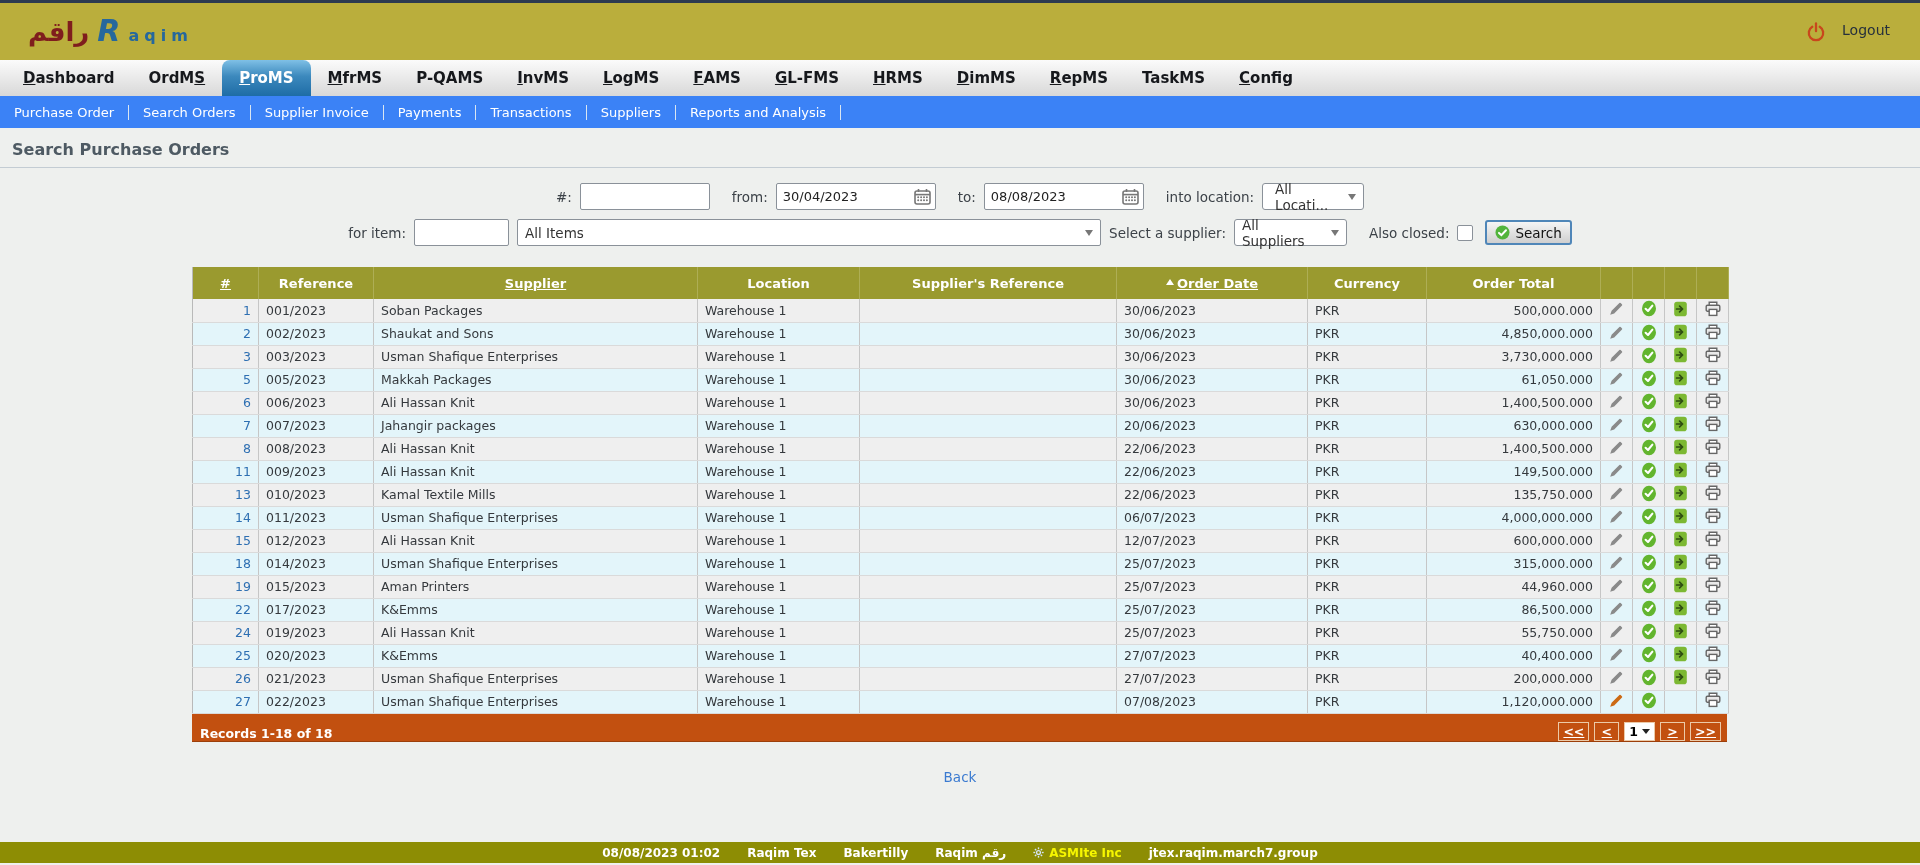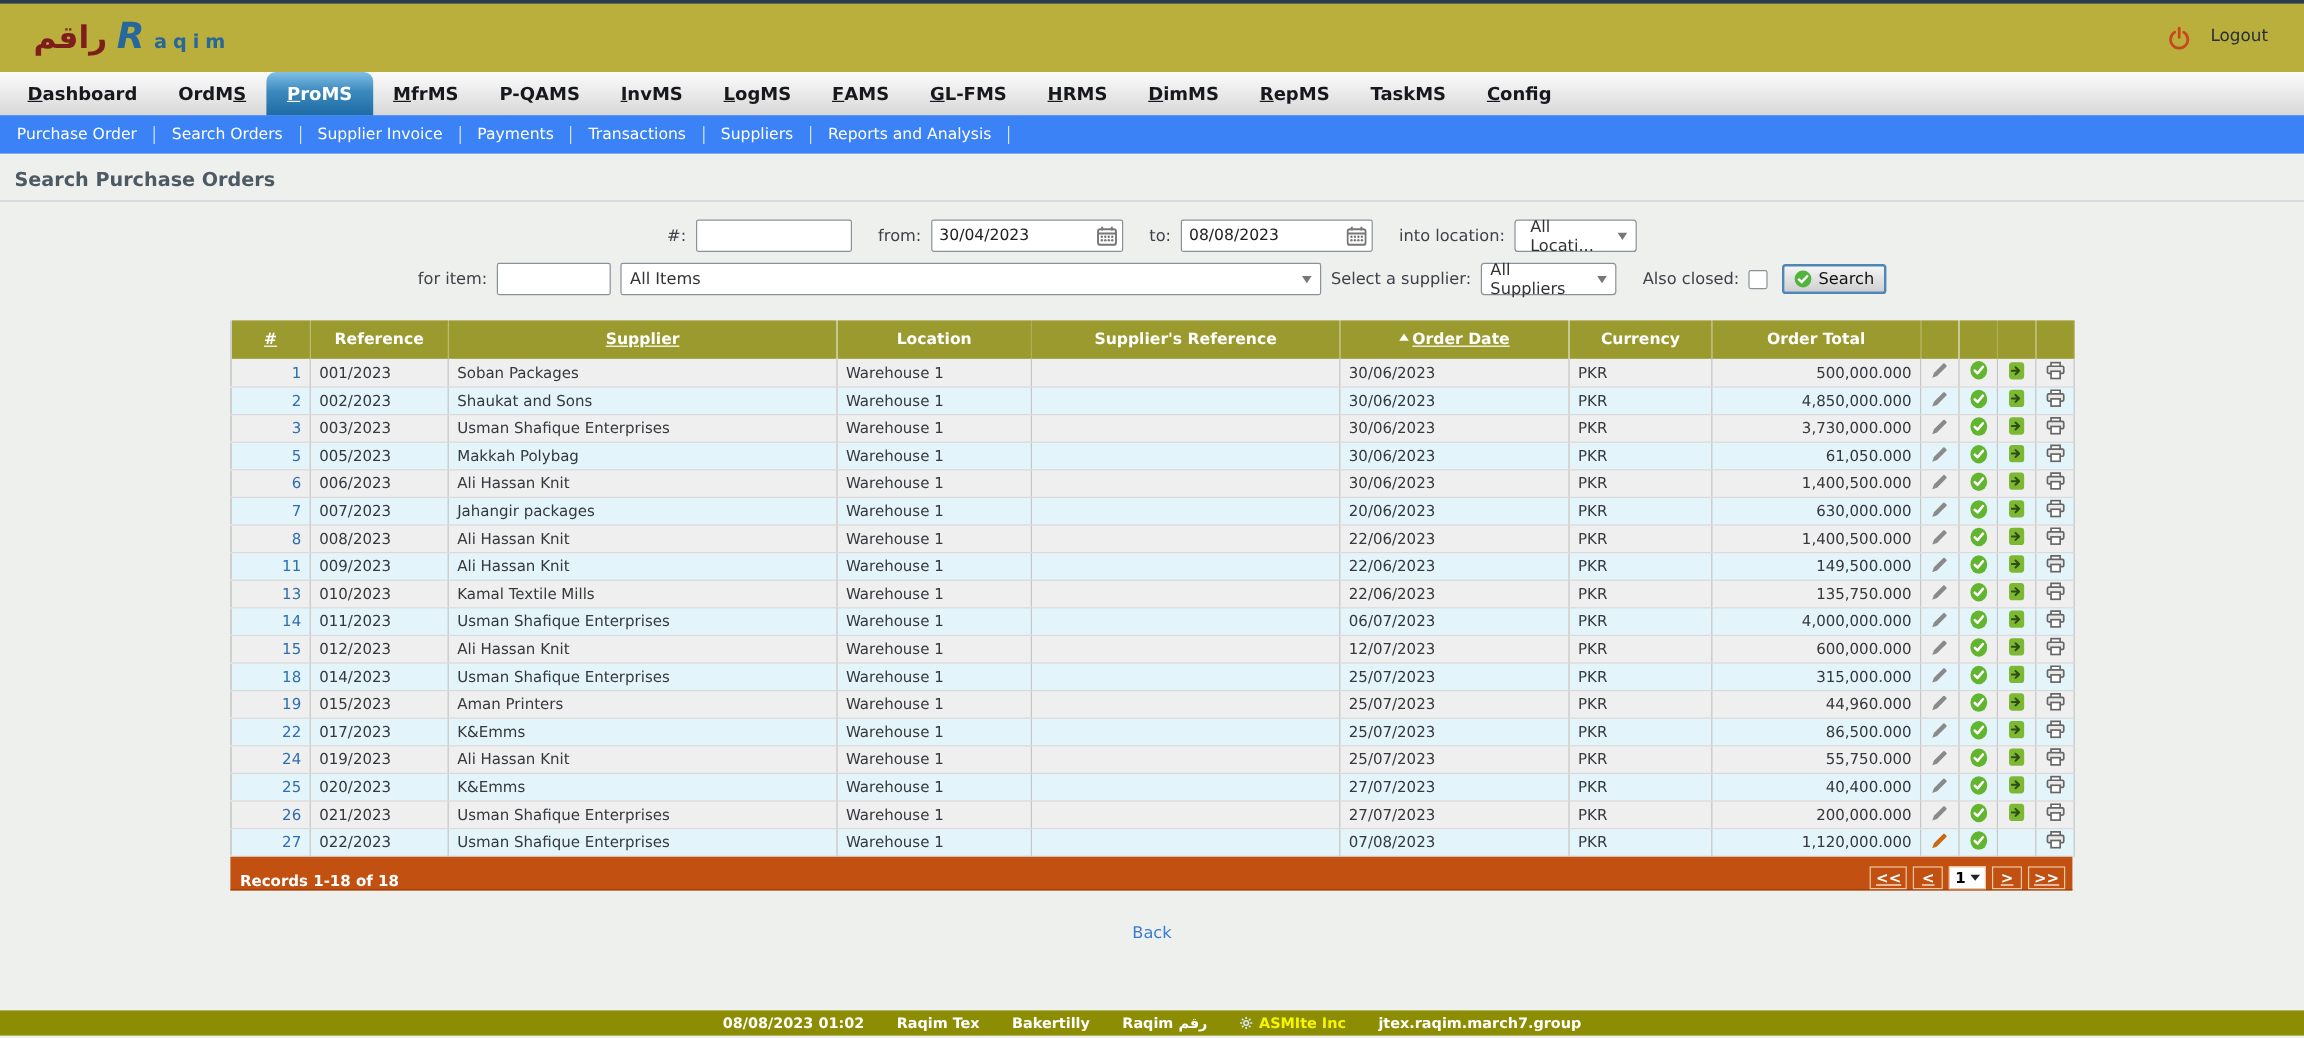--- a/index.html
+++ b/index.html
@@ -298,21 +298,21 @@
             </svg></span></td>
         <td class="c-icon"><span><svg width="16" height="16" viewBox="0 0 16 16">
               <path d="M4.2 4.2 V1.2 H11.8 V4.2" stroke="#666" fill="#fff" stroke-width="1.4"></path>
               <rect x="1.2" y="4.2" width="13.6" height="6" rx="1.2" fill="#e9e9e9" stroke="#666" stroke-width="1.4"></rect>
               <rect x="4.2" y="8.4" width="7.6" height="6" fill="#fff" stroke="#666" stroke-width="1.4"></rect>
             </svg></span></td>
       </tr>
       <tr class="r-odd">
         <td class="c-num"><a>5</a></td>
         <td>005/2023</td>
-        <td>Makkah Polybag</td>
+        <td>Makkah Packages</td>
         <td>Warehouse 1</td>
         <td></td>
         <td class="c-center">30/06/2023</td>
         <td class="c-center">PKR</td>
         <td class="c-right">61,050.000</td>
         <td class="c-icon"><span><svg width="15" height="15" viewBox="0 0 15 15">
               <path d="M1.2 13.8 L2.6 9.8 L10.4 2 Q11 1.4 11.7 2.1 L12.9 3.3 Q13.6 4 13 4.6 L5.2 12.4 Z" fill="#8a8a8a"></path>
             </svg></span></td>
         <td class="c-icon"><span><svg width="16" height="17" viewBox="0 0 16 17">
               <ellipse cx="8" cy="8.5" rx="7" ry="7.7" fill="#62b52e"></ellipse>

